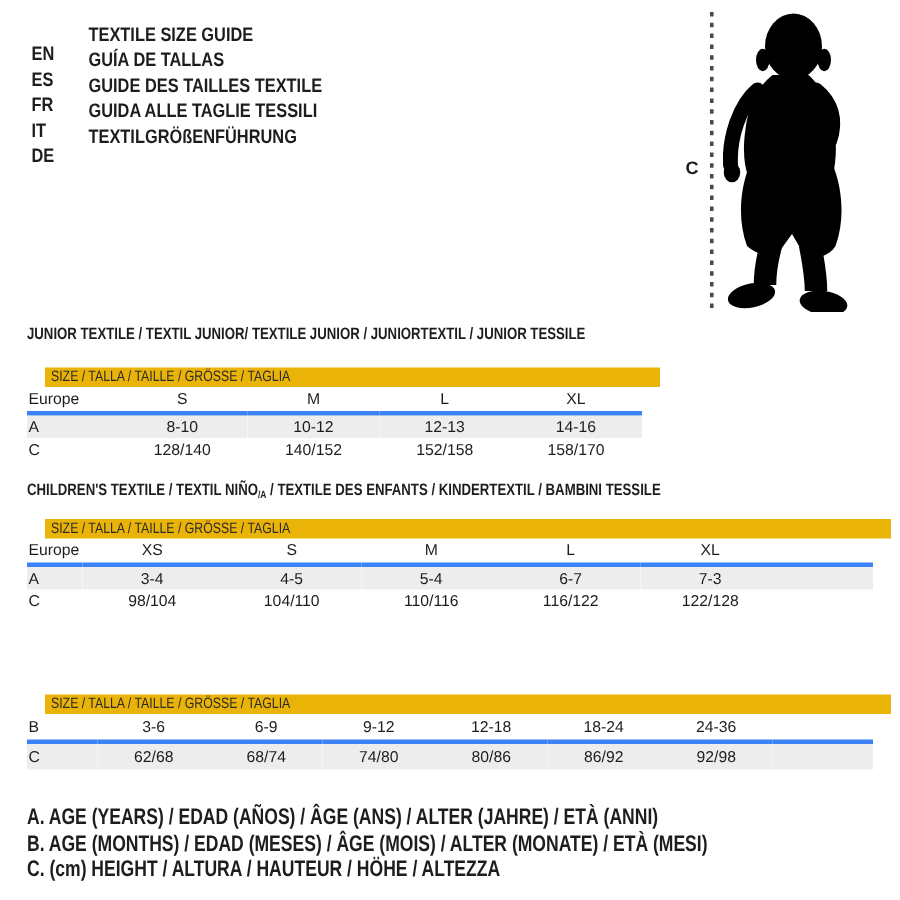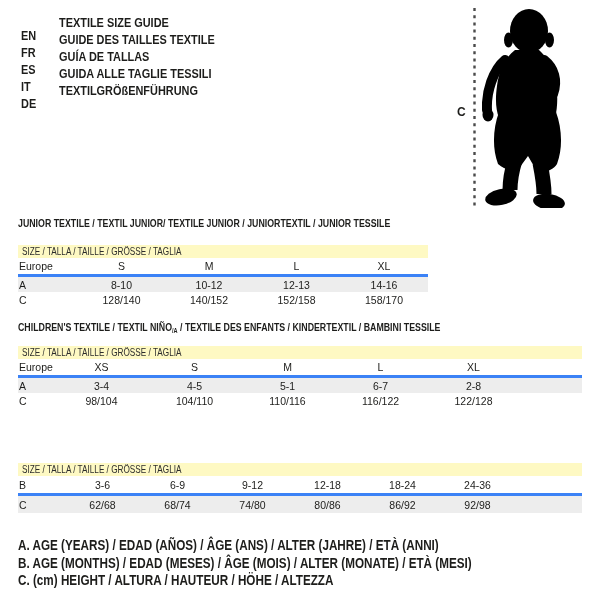--- a/index.html
+++ b/index.html
@@ -19,21 +19,21 @@
   .lang-row .code{width:38px;flex:0 0 38px;margin-top:25px;}
 
   
   .c-label{position:absolute;left:457px;top:105px;font-weight:bold;font-size:12px;}
   .dash{position:absolute;left:472px;top:8px;width:5px;height:199px;}
   .baby{position:absolute;left:482px;top:8px;width:92px;height:200px;}
 
   
   .tbl-title{position:absolute;left:18px;font-weight:bold;font-size:11px;line-height:15.5px;white-space:nowrap;}
   .tblock{position:absolute;left:18px;}
-  .bar{background:#fef9c3;height:13px;line-height:13.5px;font-size:10px;padding-left:4px;box-sizing:border-box;color:#2c2c2c;}
+  .bar{background:#eab308;height:13px;line-height:13.5px;font-size:10px;padding-left:4px;box-sizing:border-box;color:#2c2c2c;margin-left:12px;}
   table{border-collapse:collapse;table-layout:fixed;}
   .t1{width:410px;}
   .t23{width:564px;}
   td{font-size:10.5px;text-align:center;padding:0;overflow:hidden;color:#1d1d1b;}
   td.lbl{text-align:left;padding-left:1px;}
   tr.sep td{border-bottom:3px solid #3b82f6;}
   tr.stripe{background:#ededed;}
   tr.h16 td{height:16px;}
   tr.h15 td{height:15px;}
   tr.h17 td{height:17px;}
@@ -47,26 +47,26 @@
 <body>
 
 <div class="canvas">
 
   <div class="lang-block">
     <div class="lang-row">
       <span class="code"><span class="cond cx84">EN</span></span>
       <span class="cond cx84">TEXTILE SIZE GUIDE</span>
     </div>
     <div class="lang-row">
+      <span class="code"><span class="cond cx84">ES</span></span>
+      <span class="cond cx84">GUÍA DE TALLAS</span>
+    </div>
+    <div class="lang-row">
       <span class="code"><span class="cond cx84">FR</span></span>
       <span class="cond cx84">GUIDE DES TAILLES TEXTILE</span>
-    </div>
-    <div class="lang-row">
-      <span class="code"><span class="cond cx84">ES</span></span>
-      <span class="cond cx84">GUÍA DE TALLAS</span>
     </div>
     <div class="lang-row">
       <span class="code"><span class="cond cx84">IT</span></span>
       <span class="cond cx84">GUIDA ALLE TAGLIE TESSILI</span>
     </div>
     <div class="lang-row">
       <span class="code"><span class="cond cx84">DE</span></span>
       <span class="cond cx84">TEXTILGRÖßENFÜHRUNG</span>
     </div>
   </div>
@@ -166,23 +166,23 @@
         <td>S</td>
         <td>M</td>
         <td>L</td>
         <td>XL</td>
         <td></td>
       </tr>
       <tr class="stripe h15">
         <td class="lbl">A</td>
         <td>3-4</td>
         <td>4-5</td>
-        <td>5-1</td>
+        <td>5-4</td>
         <td>6-7</td>
-        <td>2-8</td>
+        <td>7-3</td>
         <td></td>
       </tr>
       <tr class="h15">
         <td class="lbl">C</td>
         <td>98/104</td>
         <td>104/110</td>
         <td>110/116</td>
         <td>116/122</td>
         <td>122/128</td>
         <td></td>

